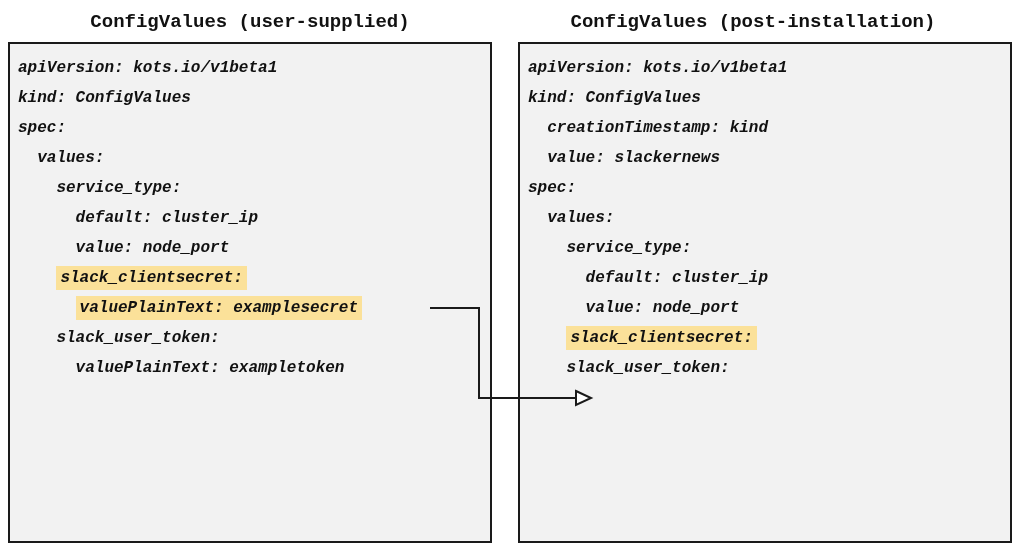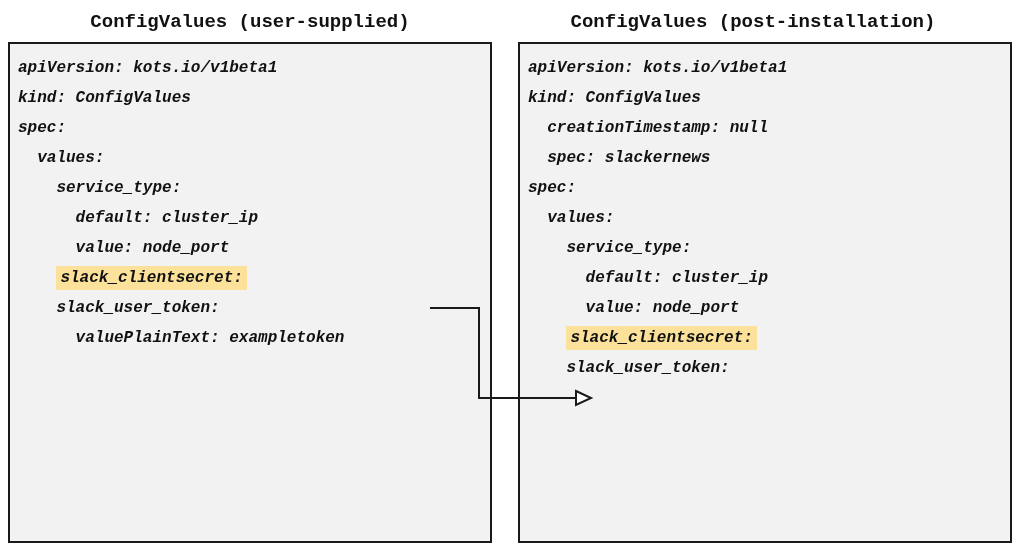--- a/index.html
+++ b/index.html
@@ -51,31 +51,32 @@
 <div id="panel-left" class="panel">
   <div>
       <div class="code-line"><span></span><span>apiVersion: kots.io/v1beta1</span></div>
       <div class="code-line"><span></span><span>kind: ConfigValues</span></div>
       <div class="code-line"><span></span><span>spec:</span></div>
       <div class="code-line"><span>  </span><span>values:</span></div>
       <div class="code-line"><span>    </span><span>service_type:</span></div>
       <div class="code-line"><span>      </span><span>default: cluster_ip</span></div>
       <div class="code-line"><span>      </span><span>value: node_port</span></div>
       <div class="code-line"><span>    </span><span class="hl">slack_clientsecret:</span></div>
+      <div class="code-line"><span>      </span><span class="hl">valuePlainText: examplesecret</span></div>
       <div class="code-line"><span>    </span><span>slack_user_token:</span></div>
       <div class="code-line"><span>      </span><span>valuePlainText: exampletoken</span></div>
     </div>
 </div>
 
 <div id="panel-right" class="panel">
   <div>
       <div class="code-line"><span></span><span>apiVersion: kots.io/v1beta1</span></div>
       <div class="code-line"><span></span><span>kind: ConfigValues</span></div>
-      <div class="code-line"><span>  </span><span>creationTimestamp: null</span></div>
-      <div class="code-line"><span>  </span><span>spec: slackernews</span></div>
+      <div class="code-line"><span>  </span><span>creationTimestamp: kind</span></div>
+      <div class="code-line"><span>  </span><span>value: slackernews</span></div>
       <div class="code-line"><span></span><span>spec:</span></div>
       <div class="code-line"><span>  </span><span>values:</span></div>
       <div class="code-line"><span>    </span><span>service_type:</span></div>
       <div class="code-line"><span>      </span><span>default: cluster_ip</span></div>
       <div class="code-line"><span>      </span><span>value: node_port</span></div>
       <div class="code-line"><span>    </span><span class="hl">slack_clientsecret:</span></div>
       <div class="code-line"><span>    </span><span>slack_user_token:</span></div>
     </div>
 </div>
 

